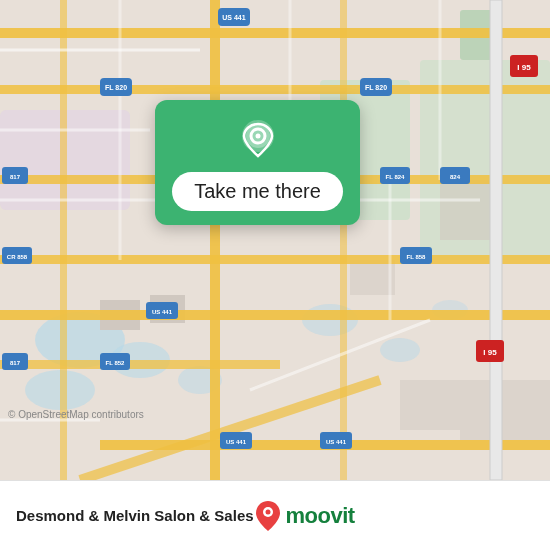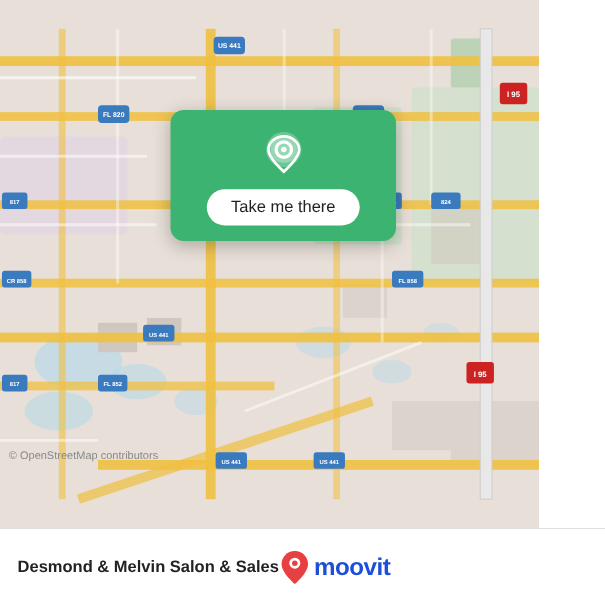--- a/index.html
+++ b/index.html
@@ -6,21 +6,21 @@
     body {
       width: 550px;
       height: 550px;
       overflow: hidden;
       font-family: Arial, sans-serif;
       position: relative;
     }
 
     
     #map-container {
-      width: 490px;
+      width: 550px;
       height: 480px;
       position: relative;
       background-color: #e8e0d8;
       overflow: hidden;
     }
 
     
     #map-svg {
       position: absolute;
       top: 0; left: 0;
@@ -48,21 +48,21 @@
       height: 44px;
       margin-bottom: 10px;
     }
 
     #take-me-there-btn {
       background: white;
       color: #222;
       border: none;
       border-radius: 20px;
       padding: 8px 22px;
-      font-size: 15px;
+      font-size: 20px;
       font-weight: 500;
       cursor: pointer;
       white-space: nowrap;
     }
 
     
     #bottom-bar {
       width: 550px;
       height: 70px;
       background: white;
@@ -105,21 +105,21 @@
     }
 
     #moovit-pin {
       width: 28px;
       height: 34px;
     }
 
     #moovit-text {
       font-size: 22px;
       font-weight: 700;
-      color: #1d4ed8;
+      color: #15803d;
       letter-spacing: -0.5px;
     }
   </style>
 </head>
 <body>
 
 <div id="map-container">
   <svg id="map-svg" viewBox="0 0 550 480" xmlns="http://www.w3.org/2000/svg">
 
     <rect x="320" y="80" width="90" height="140" rx="4" fill="#c8dfc8" opacity="0.7"></rect>

